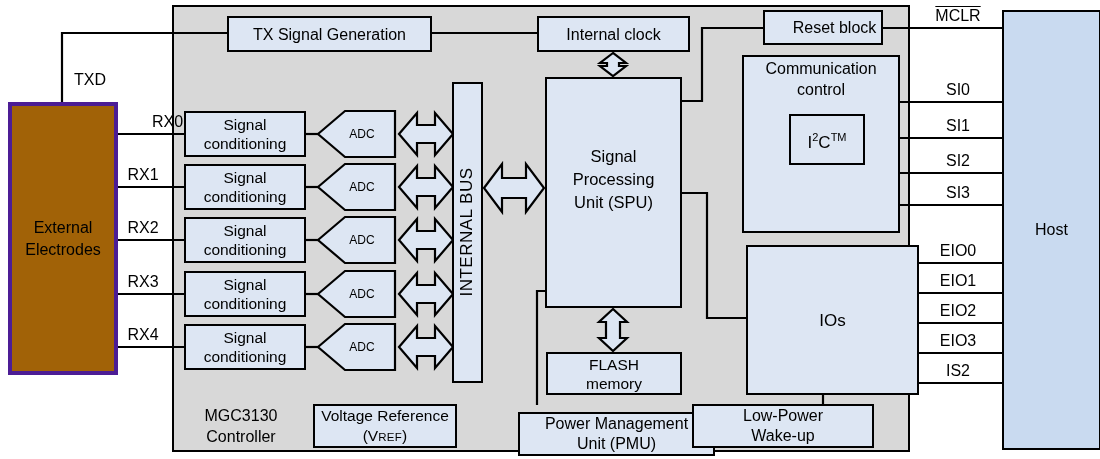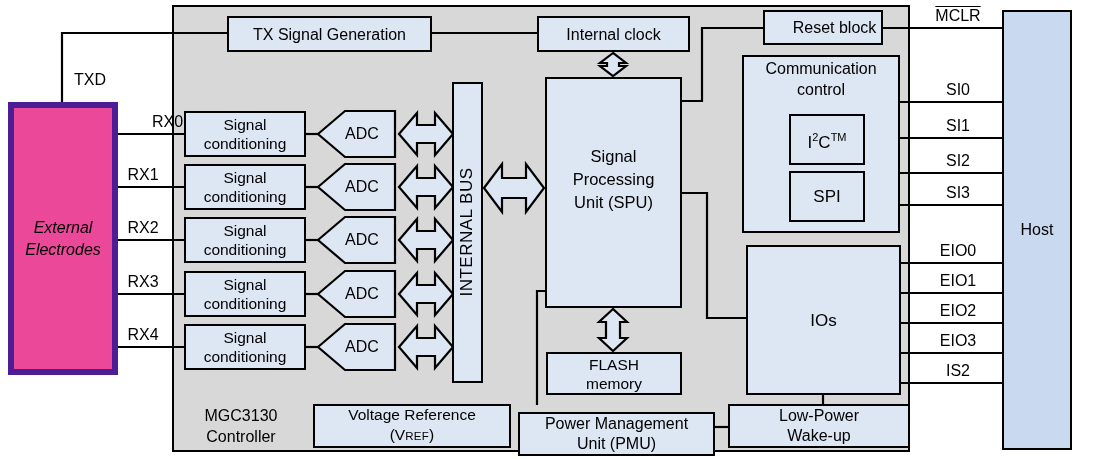--- a/index.html
+++ b/index.html
@@ -12,23 +12,23 @@
   .controller{
     background:#d8d8d8;border:2px solid #000;
   }
   .box{
     background:#dde6f3;border:2px solid #000;
     display:flex;flex-direction:column;align-items:center;justify-content:center;
     text-align:center;font-size:15.5px;line-height:19px;
   }
   .box.one{font-size:16px;}
   .ee{
-    background:#ec4899;border:6px solid #4c1d95;color:#000;
+    background:#a16207;border:4px solid #4c1d95;color:#000;
     display:flex;flex-direction:column;align-items:center;justify-content:center;
-    text-align:center;font-size:16px;line-height:22px;font-style:italic;
+    text-align:center;font-size:16px;line-height:22px;
   }
   .host{
     background:#c9daf0;border:2px solid #000;
     display:flex;align-items:center;justify-content:center;
     font-size:16px;
   }
   .caption{
     display:flex;flex-direction:column;align-items:center;justify-content:center;
     text-align:left;font-size:16px;line-height:21px;background:transparent;
   }
@@ -40,21 +40,21 @@
     justify-content:flex-start;padding-top:1px;font-size:16px;line-height:21px;
   }
   .spu{font-size:16.5px;line-height:23px;padding-bottom:26px;}
   .bus-text{
     position:absolute;left:467px;top:232px;width:300px;height:20px;
     transform:translate(-50%,-50%) rotate(-90deg);
     text-align:center;font-size:17px;letter-spacing:.5px;line-height:20px;
   }
   .adc-label{
     position:absolute;width:56px;height:20px;text-align:center;
-    font-size:16px;line-height:20px;left:334px;
+    font-size:12px;line-height:20px;left:334px;
   }
   .sub-box{font-size:17px;}
   sup{font-size:11px;}
   .vref-small{font-size:11.5px;letter-spacing:.3px;}
   svg{position:absolute;left:0;top:0;}
 </style>
 </head>
 <body>
 
 <div class="canvas">
@@ -171,47 +171,44 @@
     <div>memory</div>
   </div>
 
   <div class="abs box comm" style="left:742px;top:55px;width:158px;height:178px;">
     <div>Communication</div>
     <div>control</div>
   </div>
   <div class="abs box sub-box" style="left:789px;top:114px;width:76px;height:51px;">
     <div><span>I</span><sup>2</sup><span>C</span><sup>TM</sup></div>
   </div>
-  <div class="abs box sub-box" style="left:789px;top:171px;width:76px;height:51px;">
-    <div>SPI</div>
-  </div>
-
-  <div class="abs box" style="left:746px;top:245px;width:155px;height:150px;font-size:17px;">
+
+  <div class="abs box" style="left:746px;top:245px;width:173px;height:150px;font-size:17px;">
     <div>IOs</div>
   </div>
 
-  <div class="abs box" style="left:313px;top:404px;width:198px;height:44px;line-height:20px;justify-content:flex-end;">
+  <div class="abs box" style="left:313px;top:404px;width:144px;height:44px;line-height:20px;">
     <div>Voltage Reference</div>
     <div><span>(V</span><span class="vref-small">REF</span><span>)</span></div>
   </div>
   <div class="abs box one" style="left:518px;top:404px;width:197px;height:44px;line-height:20px;margin-top:8px;">
     <div>Power Management</div>
     <div>Unit (PMU)</div>
   </div>
-  <div class="abs box one" style="left:728px;top:404px;width:182px;height:44px;line-height:20px;">
+  <div class="abs box one" style="left:692px;top:404px;width:182px;height:44px;line-height:20px;">
     <div>Low-Power</div>
     <div>Wake-up</div>
   </div>
 
   <div class="abs caption" style="left:180px;top:403px;width:122px;height:46px;">
     <div>MGC3130</div>
     <div>Controller</div>
   </div>
 
-  <div class="abs host" style="left:1002px;top:10px;width:70px;height:440px;">
+  <div class="abs host" style="left:1002px;top:10px;width:99px;height:440px;">
     <div>Host</div>
   </div>
 
   <div class="abs pin ovl" style="left:917px;top:6px;width:82px;"><span>MCLR</span></div>
   <div class="abs pin" style="left:917px;top:80px;width:82px;">SI0</div>
   <div class="abs pin" style="left:917px;top:116px;width:82px;">SI1</div>
   <div class="abs pin" style="left:917px;top:151px;width:82px;">SI2</div>
   <div class="abs pin" style="left:917px;top:183px;width:82px;">SI3</div>
   <div class="abs pin" style="left:917px;top:241px;width:82px;">EIO0</div>
   <div class="abs pin" style="left:917px;top:271px;width:82px;">EIO1</div>

